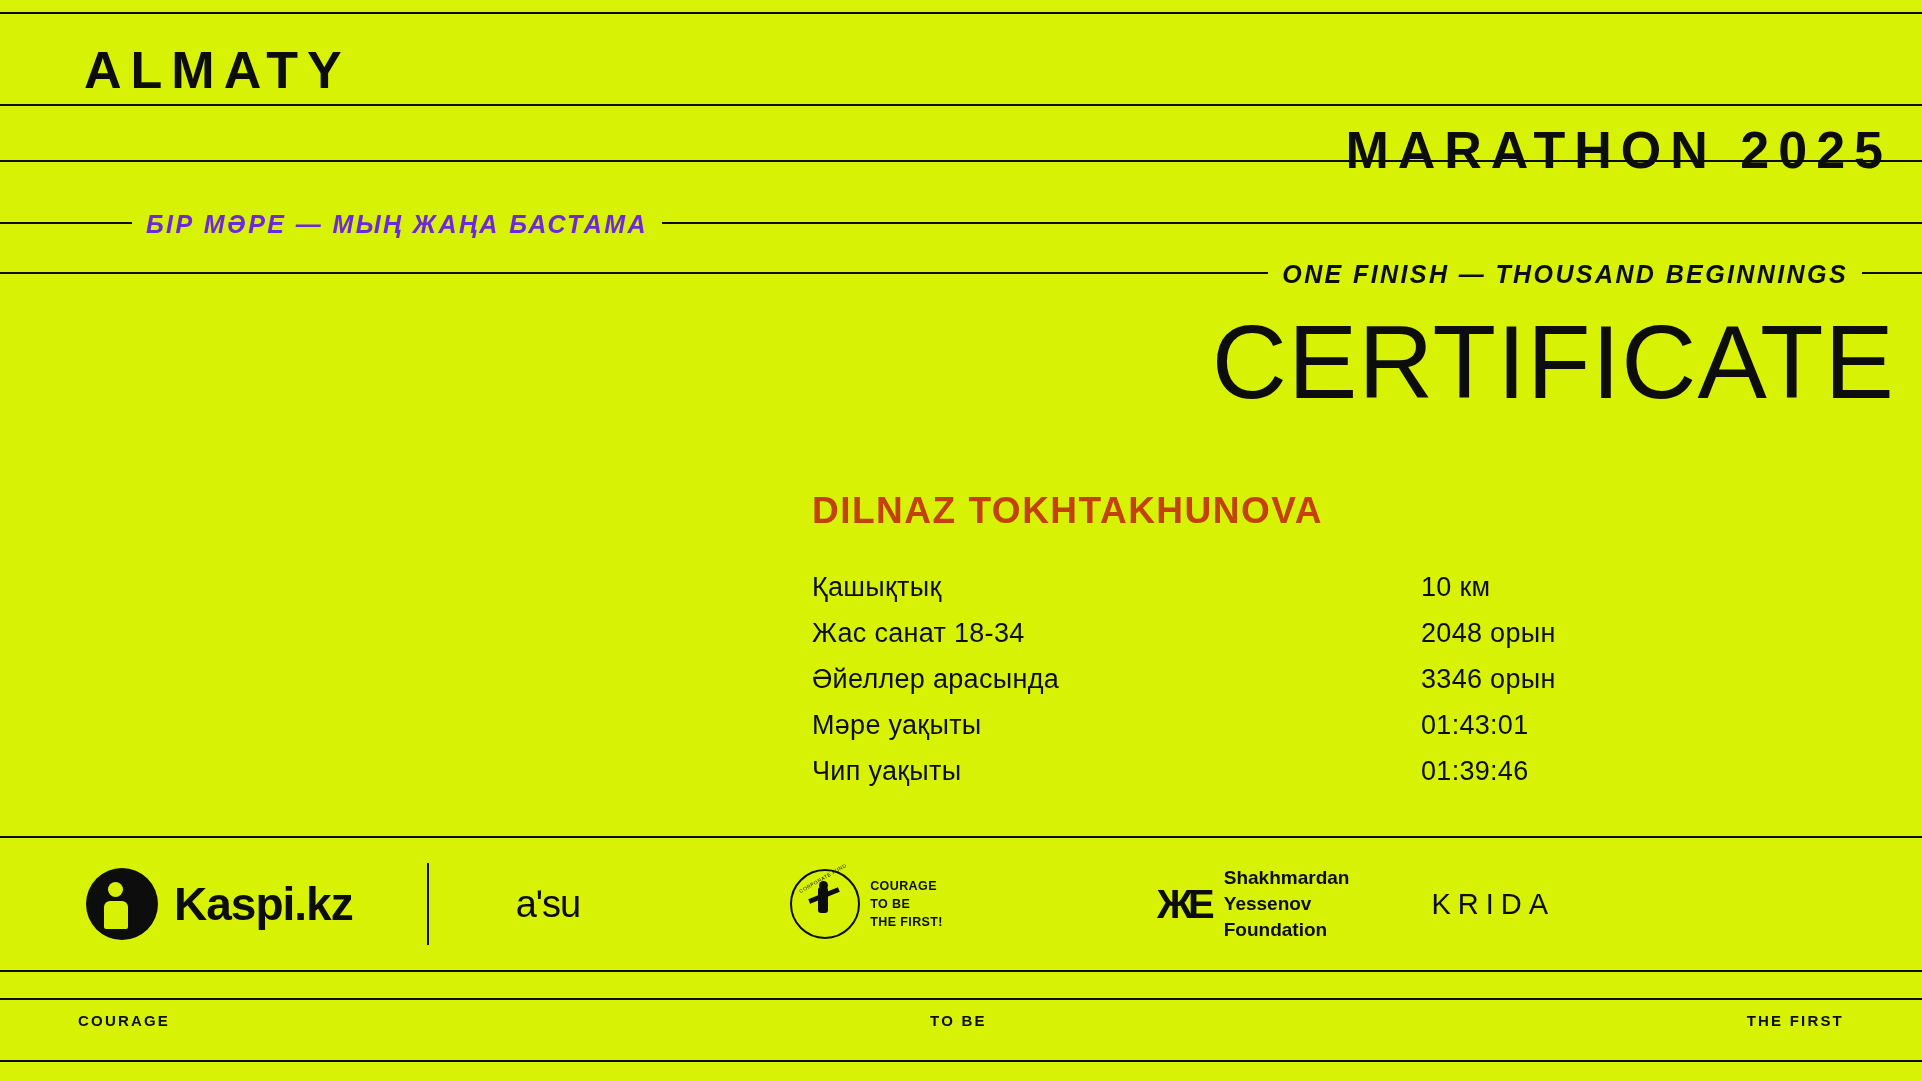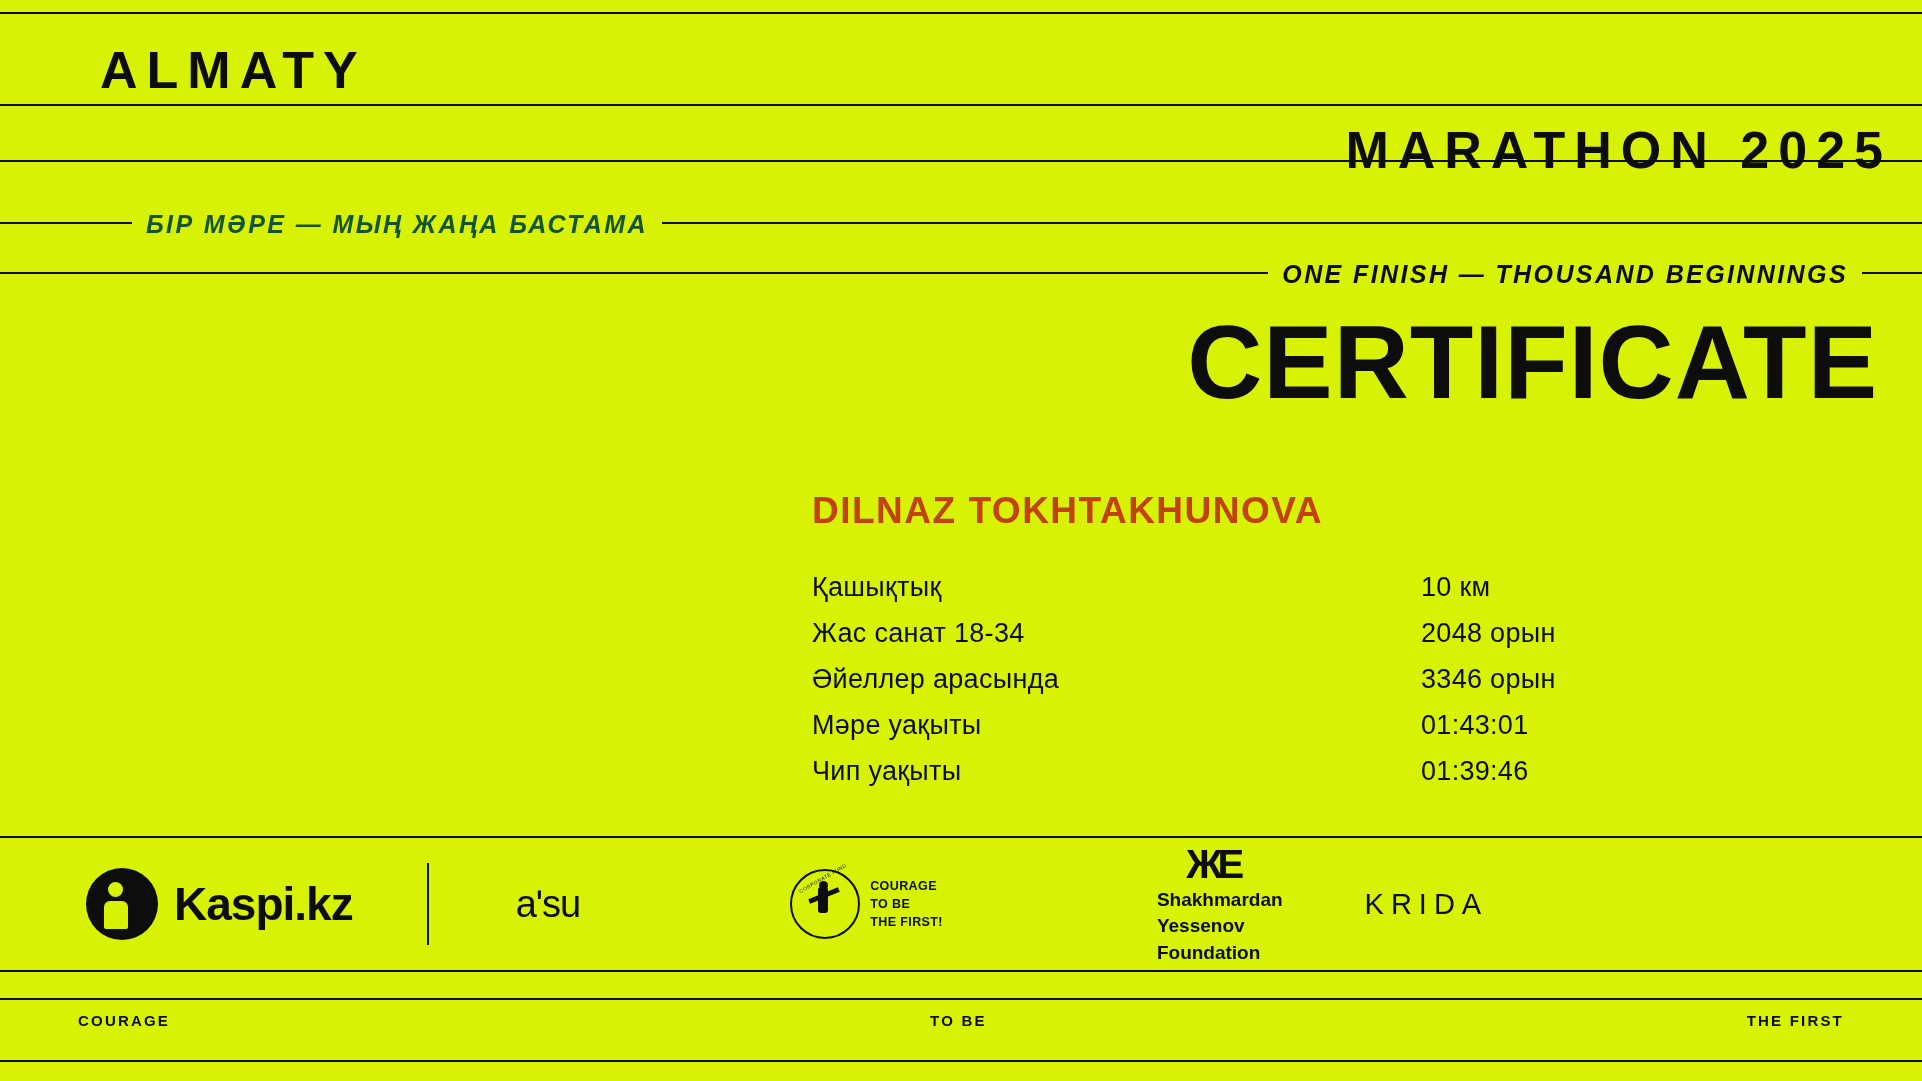--- a/index.html
+++ b/index.html
@@ -22,21 +22,21 @@
   .rule {
     position: absolute;
     left: 0;
     width: 1922px;
     height: 2px;
     background: #0d0d0d;
   }
   
   .hdr-almaty {
     position: absolute;
-    left: 100px;
+    left: 84px;
     top: 44px;
     font-size: 52px;
     font-weight: 700;
     letter-spacing: 9px;
     color: #0d0d0d;
     line-height: 1;
     white-space: nowrap;
   }
   .hdr-marathon {
     position: absolute;
@@ -51,21 +51,21 @@
     text-align: right;
   }
   .tagline-kz {
     position: absolute;
     left: 132px;
     top: 212px;
     font-size: 25px;
     font-weight: 700;
     font-style: italic;
     letter-spacing: 2.4px;
-    color: #14532d;
+    color: #6d28d9;
     line-height: 1;
     white-space: nowrap;
     background: #d7f205;
     padding: 0 14px;
   }
   .tagline-en {
     position: absolute;
     right: 60px;
     top: 262px;
     font-size: 25px;
@@ -74,24 +74,24 @@
     letter-spacing: 2.4px;
     color: #0d0d0d;
     line-height: 1;
     white-space: nowrap;
     background: #d7f205;
     padding: 0 14px;
   }
   
   .title {
     position: absolute;
-    right: 44px;
+    right: 27px;
     top: 310px;
     font-size: 104px;
-    font-weight: 700;
+    font-weight: 400;
     letter-spacing: 1px;
     color: #0d0d0d;
     line-height: 1;
     white-space: nowrap;
     text-align: center;
   }
   
   .participant {
     position: absolute;
     left: 812px;
@@ -245,21 +245,20 @@
   .courage-lines {
     font-size: 12.5px;
     font-weight: 700;
     line-height: 1.45;
     letter-spacing: 0.4px;
   }
   .sp-shakhmardan {
     margin-left: 214px;
     display: flex;
     align-items: center;
-    flex-direction: column;
   }
   .sye-mark {
     font-size: 40px;
     font-weight: 700;
     letter-spacing: -5px;
     margin-right: 14px;
   }
   .sye-lines {
     font-size: 19px;
     font-weight: 700;

